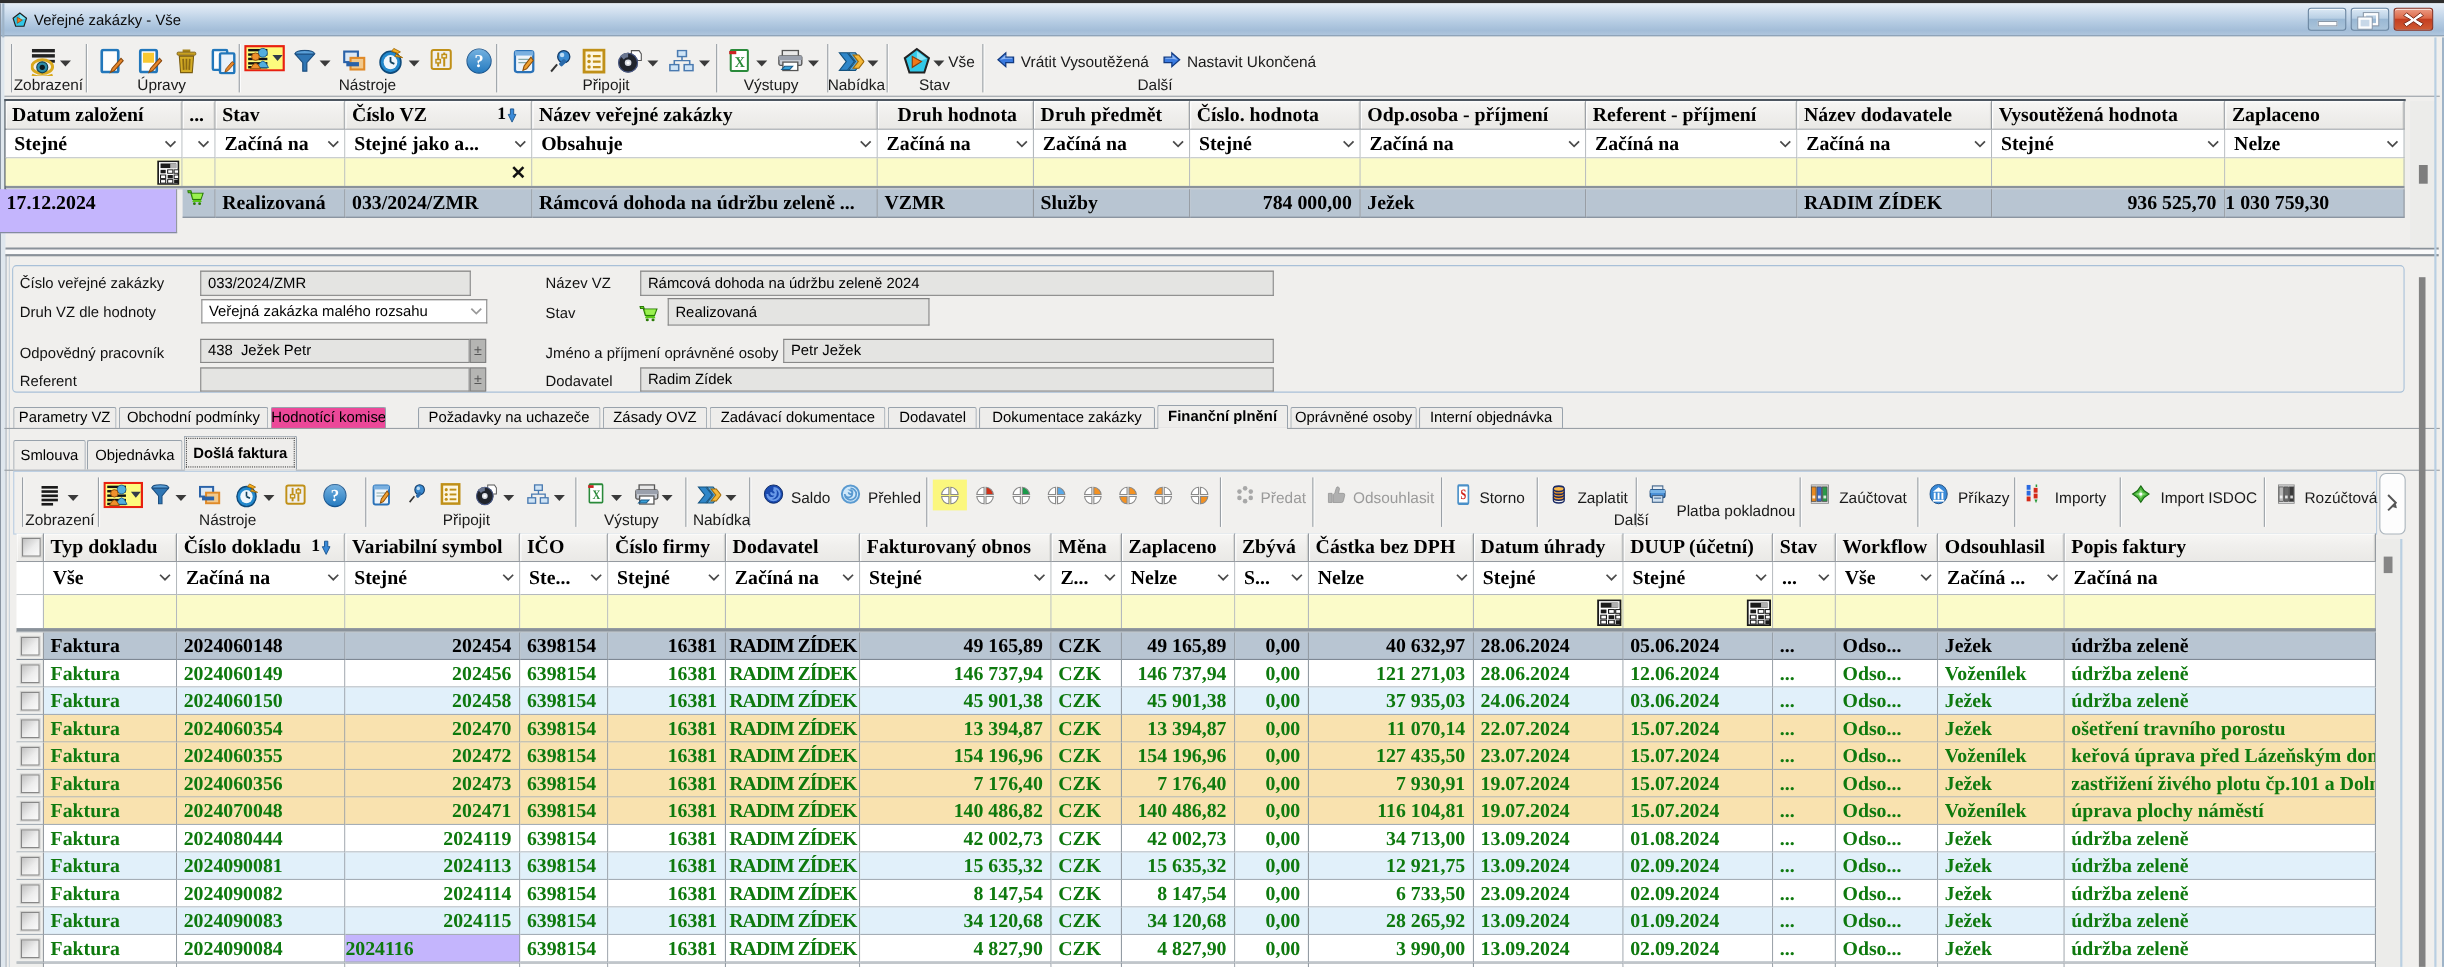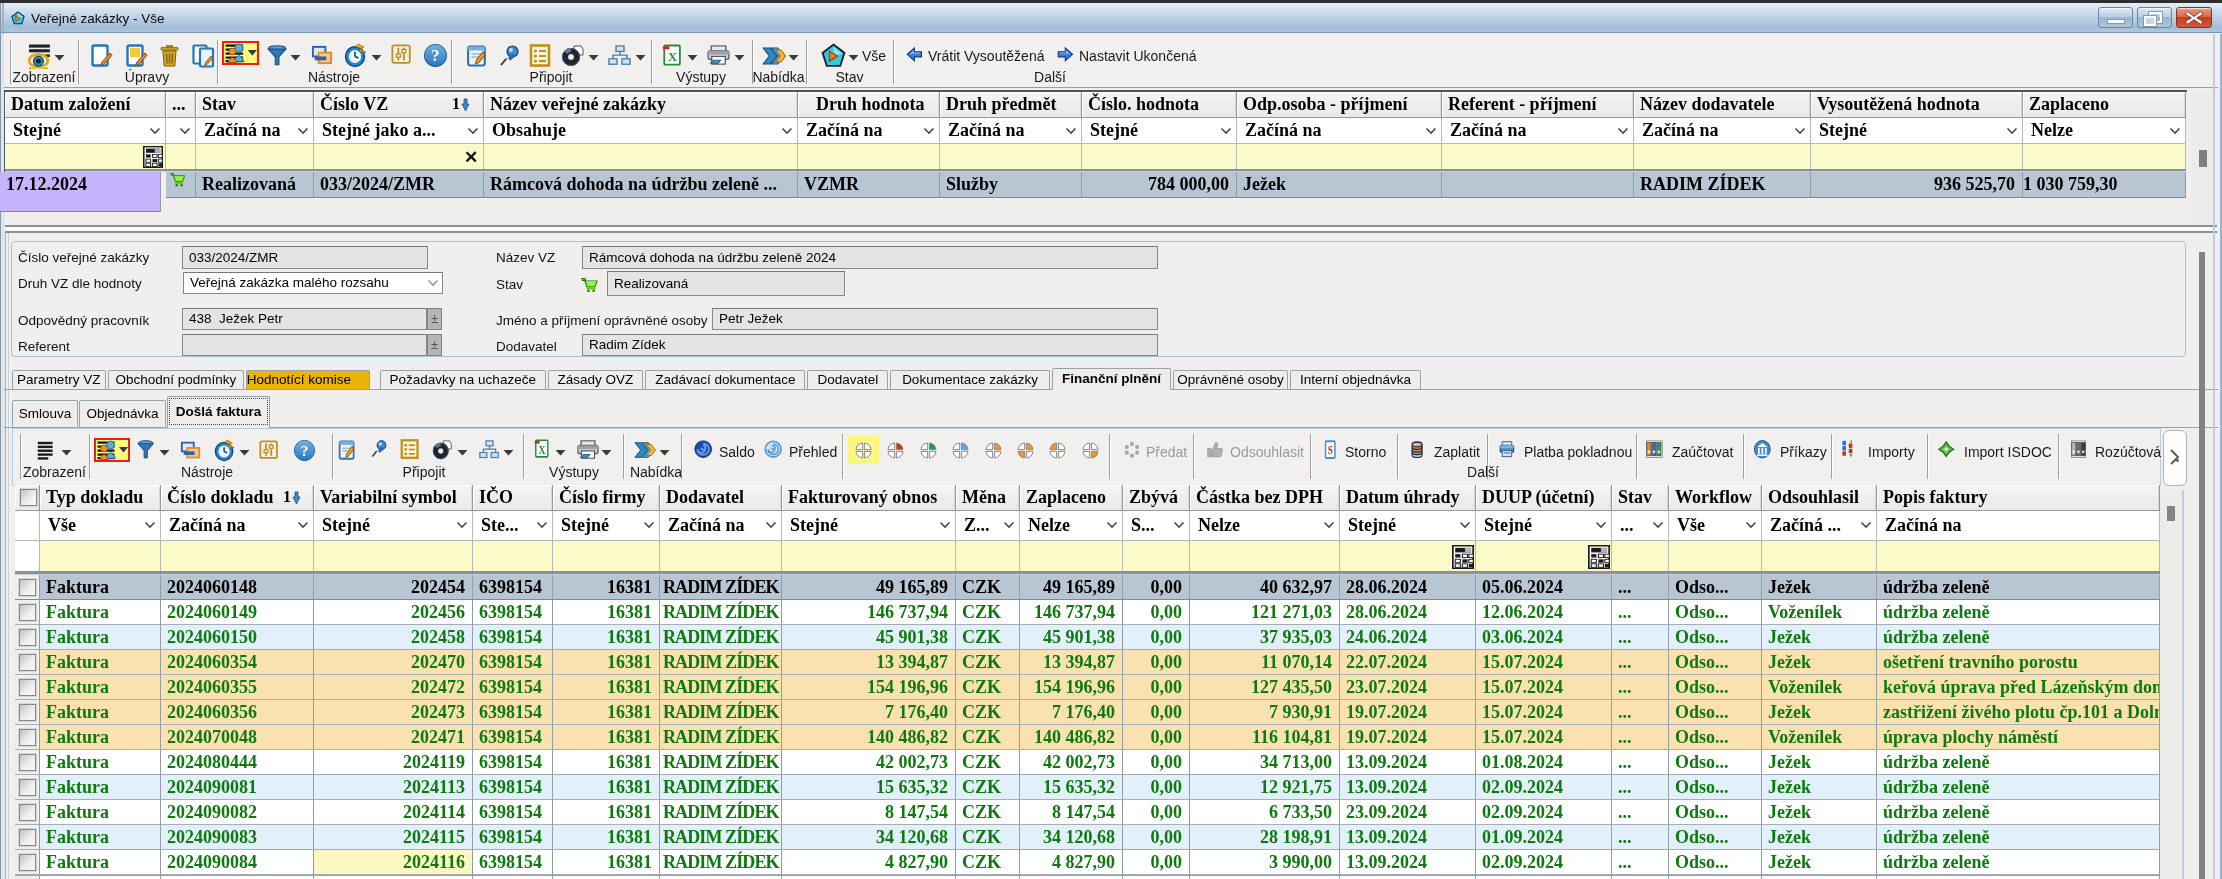--- a/index.html
+++ b/index.html
@@ -474,21 +474,21 @@
       <circle cx="14.5" cy="17.5" r="1.6" fill="#2a7a08"></circle>
     </svg>
   </div>
 <div class="abs" style="left:607px;top:271px;width:238px;height:25px;background:#e4e4e2;border:1px solid #888;border-top-color:#777;font-size:13.5px;line-height:23px;padding-left:6px;white-space:nowrap;overflow:hidden">Realizovaná</div>
 <div class="abs" style="left:496px;top:313px;font-size:13.5px;color:#111;white-space:nowrap">Jméno a příjmení oprávněné osoby</div>
 <div class="abs" style="left:712px;top:308px;width:446px;height:22px;background:#e4e4e2;border:1px solid #888;border-top-color:#777;font-size:13.5px;line-height:20px;padding-left:6px;white-space:nowrap;overflow:hidden">Petr Ježek</div>
 <div class="abs" style="left:496px;top:339px;font-size:13.5px;color:#111;white-space:nowrap">Dodavatel</div>
 <div class="abs" style="left:582px;top:334px;width:576px;height:22px;background:#e4e4e2;border:1px solid #888;border-top-color:#777;font-size:13.5px;line-height:20px;padding-left:6px;white-space:nowrap;overflow:hidden">Radim Zídek</div>
 <div class="abs" style="left:11.5px;top:370px;width:94.5px;height:19px;background:#eeedeb;border:1px solid #98a2ac;border-bottom:none;border-radius:2px 2px 0 0;font-size:13.5px;text-align:center;line-height:18px;white-space:nowrap;overflow:hidden">Parametry VZ</div>
 <div class="abs" style="left:108px;top:370px;width:135.7px;height:19px;background:#eeedeb;border:1px solid #98a2ac;border-bottom:none;border-radius:2px 2px 0 0;font-size:13.5px;text-align:center;line-height:18px;white-space:nowrap;overflow:hidden">Obchodní podmínky</div>
-<div class="abs" style="left:245.7px;top:370px;width:124px;height:19px;background:#eab308;border:1px solid #98a2ac;border-bottom:none;border-radius:2px 2px 0 0;font-size:13.5px;text-align:left;line-height:18px;white-space:nowrap;overflow:hidden">Hodnotící komise</div>
+<div class="abs" style="left:245.7px;top:370px;width:105px;height:19px;background:#ec4899;border:1px solid #98a2ac;border-bottom:none;border-radius:2px 2px 0 0;font-size:13.5px;text-align:left;line-height:18px;white-space:nowrap;overflow:hidden">Hodnotící komise</div>
 <div class="abs" style="left:380px;top:370px;width:165.5px;height:19px;background:#eeedeb;border:1px solid #98a2ac;border-bottom:none;border-radius:2px 2px 0 0;font-size:13.5px;text-align:center;line-height:18px;white-space:nowrap;overflow:hidden">Požadavky na uchazeče</div>
 <div class="abs" style="left:547.5px;top:370px;width:95.89999999999998px;height:19px;background:#eeedeb;border:1px solid #98a2ac;border-bottom:none;border-radius:2px 2px 0 0;font-size:13.5px;text-align:center;line-height:18px;white-space:nowrap;overflow:hidden">Zásady OVZ</div>
 <div class="abs" style="left:645.4px;top:370px;width:159.89999999999998px;height:19px;background:#eeedeb;border:1px solid #98a2ac;border-bottom:none;border-radius:2px 2px 0 0;font-size:13.5px;text-align:center;line-height:18px;white-space:nowrap;overflow:hidden">Zadávací dokumentace</div>
 <div class="abs" style="left:807.3px;top:370px;width:81.10000000000002px;height:19px;background:#eeedeb;border:1px solid #98a2ac;border-bottom:none;border-radius:2px 2px 0 0;font-size:13.5px;text-align:center;line-height:18px;white-space:nowrap;overflow:hidden">Dodavatel</div>
 <div class="abs" style="left:890.4px;top:370px;width:159.30000000000007px;height:19px;background:#eeedeb;border:1px solid #98a2ac;border-bottom:none;border-radius:2px 2px 0 0;font-size:13.5px;text-align:center;line-height:18px;white-space:nowrap;overflow:hidden">Dokumentace zakázky</div>
 <div class="abs" style="left:1051.7px;top:368px;width:119.5px;height:21px;background:#eeedeb;border:1px solid #98a2ac;border-bottom:none;border-radius:2px 2px 0 0;font-weight:bold;font-size:13.5px;text-align:center;line-height:20px;white-space:nowrap;overflow:hidden">Finanční plnění</div>
 <div class="abs" style="left:1173.2px;top:370px;width:114.79999999999995px;height:19px;background:#eeedeb;border:1px solid #98a2ac;border-bottom:none;border-radius:2px 2px 0 0;font-size:13.5px;text-align:center;line-height:18px;white-space:nowrap;overflow:hidden">Oprávněné osoby</div>
 <div class="abs" style="left:1290px;top:370px;width:131px;height:19px;background:#eeedeb;border:1px solid #98a2ac;border-bottom:none;border-radius:2px 2px 0 0;font-size:13.5px;text-align:center;line-height:18px;white-space:nowrap;overflow:hidden">Interní objednávka</div>
 <div class="abs" style="left:4px;top:389px;width:2214px;height:1px;background:#9aa0a6"></div>
 <div class="abs" style="left:1052.7px;top:389px;width:117.5px;height:1px;background:#f1f0ee"></div>
@@ -834,21 +834,21 @@
 <div class="btxt" style="left:1434px;top:444px">Zaplatit</div>
 <div class="ic" style="left:1499px;top:440px;width:19px;height:21px">
     <svg width="19" height="21" viewBox="0 0 24 24" style="" preserveAspectRatio="none">
       <rect x="4" y="2" width="12" height="5" fill="#e8eef4" stroke="#44668c" stroke-width="1.2"></rect>
       <rect x="1.5" y="6" width="17" height="8" rx="1.5" fill="#4a90d8" stroke="#1c4878" stroke-width="1.4"></rect>
       <rect x="1.5" y="6" width="17" height="3.4" fill="#78b4e8"></rect>
       <rect x="4" y="12" width="12" height="7" fill="#cfe0f0" stroke="#44668c" stroke-width="1.2"></rect>
       <rect x="6" y="14" width="8" height="1.4" fill="#5a80a8"></rect>
     </svg>
   </div>
-<div class="btxt" style="left:1524px;top:444px">Platba pokladnou</div>
+<div class="btxt" style="left:1524px;top:456px">Platba pokladnou</div>
 <div class="ic" style="left:1646px;top:440px;width:20px;height:21px">
     <svg width="20" height="21" viewBox="0 0 24 24" style="" preserveAspectRatio="none">
       <rect x="0.5" y="1" width="19" height="19" fill="#f2f2f2" stroke="#888" stroke-width="1"></rect>
       <rect x="1" y="3" width="5" height="15" fill="#e88a20" stroke="#444" stroke-width="0.8"></rect>
       <rect x="2" y="12" width="3" height="3" fill="#fff" opacity="0.8"></rect>
       <rect x="7" y="3" width="5" height="15" fill="#3a6ac8" stroke="#444" stroke-width="0.8"></rect>
       <rect x="8" y="12" width="3" height="3" fill="#fff" opacity="0.8"></rect>
       <rect x="13" y="3" width="5" height="15" fill="#2a9a4a" stroke="#444" stroke-width="0.8"></rect>
       <rect x="14" y="12" width="3" height="3" fill="#fff" opacity="0.8"></rect>
     </svg>
@@ -1259,32 +1259,32 @@
 <div class="cell" style="left:40px;top:824.5px;width:121px;height:25px;font-size:18px;line-height:24px;padding-left:6px;background:#e1f0fa;border-right:1px solid #949ca4;border-bottom:1px solid #a5aeb6;color:#0e790e">Faktura</div>
 <div class="cell" style="left:161px;top:824.5px;width:153px;height:25px;font-size:18px;line-height:24px;padding-left:6px;background:#e1f0fa;border-right:1px solid #949ca4;border-bottom:1px solid #a5aeb6;color:#0e790e">2024090083</div>
 <div class="cell" style="left:314px;top:824.5px;width:159px;height:25px;font-size:18px;line-height:24px;padding-right:7px;text-align:right;background:#e1f0fa;border-right:1px solid #949ca4;border-bottom:1px solid #a5aeb6;color:#0e790e">2024115</div>
 <div class="cell" style="left:473px;top:824.5px;width:80px;height:25px;font-size:18px;line-height:24px;padding-left:6px;background:#e1f0fa;border-right:1px solid #949ca4;border-bottom:1px solid #a5aeb6;color:#0e790e">6398154</div>
 <div class="cell" style="left:553px;top:824.5px;width:107px;height:25px;font-size:18px;line-height:24px;padding-right:7px;text-align:right;background:#e1f0fa;border-right:1px solid #949ca4;border-bottom:1px solid #a5aeb6;color:#0e790e">16381</div>
 <div class="cell" style="left:660px;top:824.5px;width:122px;height:25px;font-size:18px;line-height:24px;padding-left:3px;letter-spacing:-0.9px;background:#e1f0fa;border-right:1px solid #949ca4;border-bottom:1px solid #a5aeb6;color:#0e790e">RADIM ZÍDEK</div>
 <div class="cell" style="left:782px;top:824.5px;width:174px;height:25px;font-size:18px;line-height:24px;padding-right:7px;text-align:right;background:#e1f0fa;border-right:1px solid #949ca4;border-bottom:1px solid #a5aeb6;color:#0e790e">34 120,68</div>
 <div class="cell" style="left:956px;top:824.5px;width:64px;height:25px;font-size:18px;line-height:24px;padding-left:6px;background:#e1f0fa;border-right:1px solid #949ca4;border-bottom:1px solid #a5aeb6;color:#0e790e">CZK</div>
 <div class="cell" style="left:1020px;top:824.5px;width:103px;height:25px;font-size:18px;line-height:24px;padding-right:7px;text-align:right;background:#e1f0fa;border-right:1px solid #949ca4;border-bottom:1px solid #a5aeb6;color:#0e790e">34 120,68</div>
 <div class="cell" style="left:1123px;top:824.5px;width:67px;height:25px;font-size:18px;line-height:24px;padding-right:7px;text-align:right;background:#e1f0fa;border-right:1px solid #949ca4;border-bottom:1px solid #a5aeb6;color:#0e790e">0,00</div>
-<div class="cell" style="left:1190px;top:824.5px;width:150px;height:25px;font-size:18px;line-height:24px;padding-right:7px;text-align:right;background:#e1f0fa;border-right:1px solid #949ca4;border-bottom:1px solid #a5aeb6;color:#0e790e">28 198,91</div>
+<div class="cell" style="left:1190px;top:824.5px;width:150px;height:25px;font-size:18px;line-height:24px;padding-right:7px;text-align:right;background:#e1f0fa;border-right:1px solid #949ca4;border-bottom:1px solid #a5aeb6;color:#0e790e">28 265,92</div>
 <div class="cell" style="left:1340px;top:824.5px;width:136px;height:25px;font-size:18px;line-height:24px;padding-left:6px;background:#e1f0fa;border-right:1px solid #949ca4;border-bottom:1px solid #a5aeb6;color:#0e790e">13.09.2024</div>
 <div class="cell" style="left:1476px;top:824.5px;width:136px;height:25px;font-size:18px;line-height:24px;padding-left:6px;background:#e1f0fa;border-right:1px solid #949ca4;border-bottom:1px solid #a5aeb6;color:#0e790e">01.09.2024</div>
 <div class="cell" style="left:1612px;top:824.5px;width:57px;height:25px;font-size:18px;line-height:24px;padding-left:6px;background:#e1f0fa;border-right:1px solid #949ca4;border-bottom:1px solid #a5aeb6;color:#0e790e">...</div>
 <div class="cell" style="left:1669px;top:824.5px;width:93px;height:25px;font-size:18px;line-height:24px;padding-left:6px;background:#e1f0fa;border-right:1px solid #949ca4;border-bottom:1px solid #a5aeb6;color:#0e790e">Odso...</div>
 <div class="cell" style="left:1762px;top:824.5px;width:115px;height:25px;font-size:18px;line-height:24px;padding-left:6px;background:#e1f0fa;border-right:1px solid #949ca4;border-bottom:1px solid #a5aeb6;color:#0e790e">Ježek</div>
 <div class="cell" style="left:1877px;top:824.5px;width:283px;height:25px;font-size:18px;line-height:24px;padding-left:6px;background:#e1f0fa;border-right:1px solid #949ca4;border-bottom:1px solid #a5aeb6;color:#0e790e">údržba zeleně</div>
 <div class="cell" style="left:15px;top:849.5px;width:25px;height:25px;background:#efefed;border-right:1px solid #959aa0;border-bottom:1px solid #a5aeb6"></div>
 <div class="cb" style="left:19px;top:853.5px"></div>
 <div class="cell" style="left:40px;top:849.5px;width:121px;height:25px;font-size:18px;line-height:24px;padding-left:6px;background:#ffffff;border-right:1px solid #949ca4;border-bottom:1px solid #a5aeb6;color:#0e790e">Faktura</div>
 <div class="cell" style="left:161px;top:849.5px;width:153px;height:25px;font-size:18px;line-height:24px;padding-left:6px;background:#ffffff;border-right:1px solid #949ca4;border-bottom:1px solid #a5aeb6;color:#0e790e">2024090084</div>
-<div class="cell" style="left:314px;top:849.5px;width:159px;height:25px;font-size:18px;line-height:24px;padding-right:7px;text-align:right;background:#fef9c3;border-right:1px solid #949ca4;border-bottom:1px solid #a5aeb6;color:#0e790e">2024116</div>
+<div class="cell" style="left:314px;top:849.5px;width:159px;height:25px;font-size:18px;line-height:24px;padding-right:7px;background:#c4b5fd;border-right:1px solid #949ca4;border-bottom:1px solid #a5aeb6;color:#0e790e">2024116</div>
 <div class="cell" style="left:473px;top:849.5px;width:80px;height:25px;font-size:18px;line-height:24px;padding-left:6px;background:#ffffff;border-right:1px solid #949ca4;border-bottom:1px solid #a5aeb6;color:#0e790e">6398154</div>
 <div class="cell" style="left:553px;top:849.5px;width:107px;height:25px;font-size:18px;line-height:24px;padding-right:7px;text-align:right;background:#ffffff;border-right:1px solid #949ca4;border-bottom:1px solid #a5aeb6;color:#0e790e">16381</div>
 <div class="cell" style="left:660px;top:849.5px;width:122px;height:25px;font-size:18px;line-height:24px;padding-left:3px;letter-spacing:-0.9px;background:#ffffff;border-right:1px solid #949ca4;border-bottom:1px solid #a5aeb6;color:#0e790e">RADIM ZÍDEK</div>
 <div class="cell" style="left:782px;top:849.5px;width:174px;height:25px;font-size:18px;line-height:24px;padding-right:7px;text-align:right;background:#ffffff;border-right:1px solid #949ca4;border-bottom:1px solid #a5aeb6;color:#0e790e">4 827,90</div>
 <div class="cell" style="left:956px;top:849.5px;width:64px;height:25px;font-size:18px;line-height:24px;padding-left:6px;background:#ffffff;border-right:1px solid #949ca4;border-bottom:1px solid #a5aeb6;color:#0e790e">CZK</div>
 <div class="cell" style="left:1020px;top:849.5px;width:103px;height:25px;font-size:18px;line-height:24px;padding-right:7px;text-align:right;background:#ffffff;border-right:1px solid #949ca4;border-bottom:1px solid #a5aeb6;color:#0e790e">4 827,90</div>
 <div class="cell" style="left:1123px;top:849.5px;width:67px;height:25px;font-size:18px;line-height:24px;padding-right:7px;text-align:right;background:#ffffff;border-right:1px solid #949ca4;border-bottom:1px solid #a5aeb6;color:#0e790e">0,00</div>
 <div class="cell" style="left:1190px;top:849.5px;width:150px;height:25px;font-size:18px;line-height:24px;padding-right:7px;text-align:right;background:#ffffff;border-right:1px solid #949ca4;border-bottom:1px solid #a5aeb6;color:#0e790e">3 990,00</div>
 <div class="cell" style="left:1340px;top:849.5px;width:136px;height:25px;font-size:18px;line-height:24px;padding-left:6px;background:#ffffff;border-right:1px solid #949ca4;border-bottom:1px solid #a5aeb6;color:#0e790e">13.09.2024</div>
 <div class="cell" style="left:1476px;top:849.5px;width:136px;height:25px;font-size:18px;line-height:24px;padding-left:6px;background:#ffffff;border-right:1px solid #949ca4;border-bottom:1px solid #a5aeb6;color:#0e790e">02.09.2024</div>

